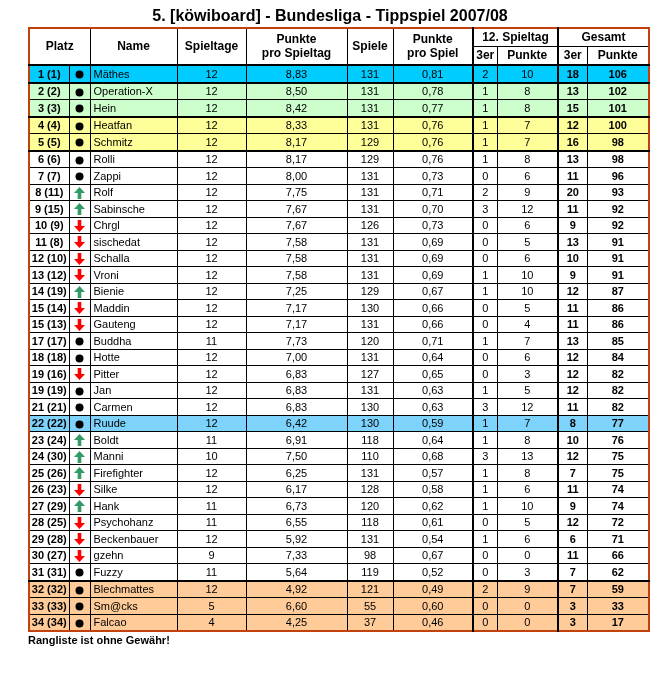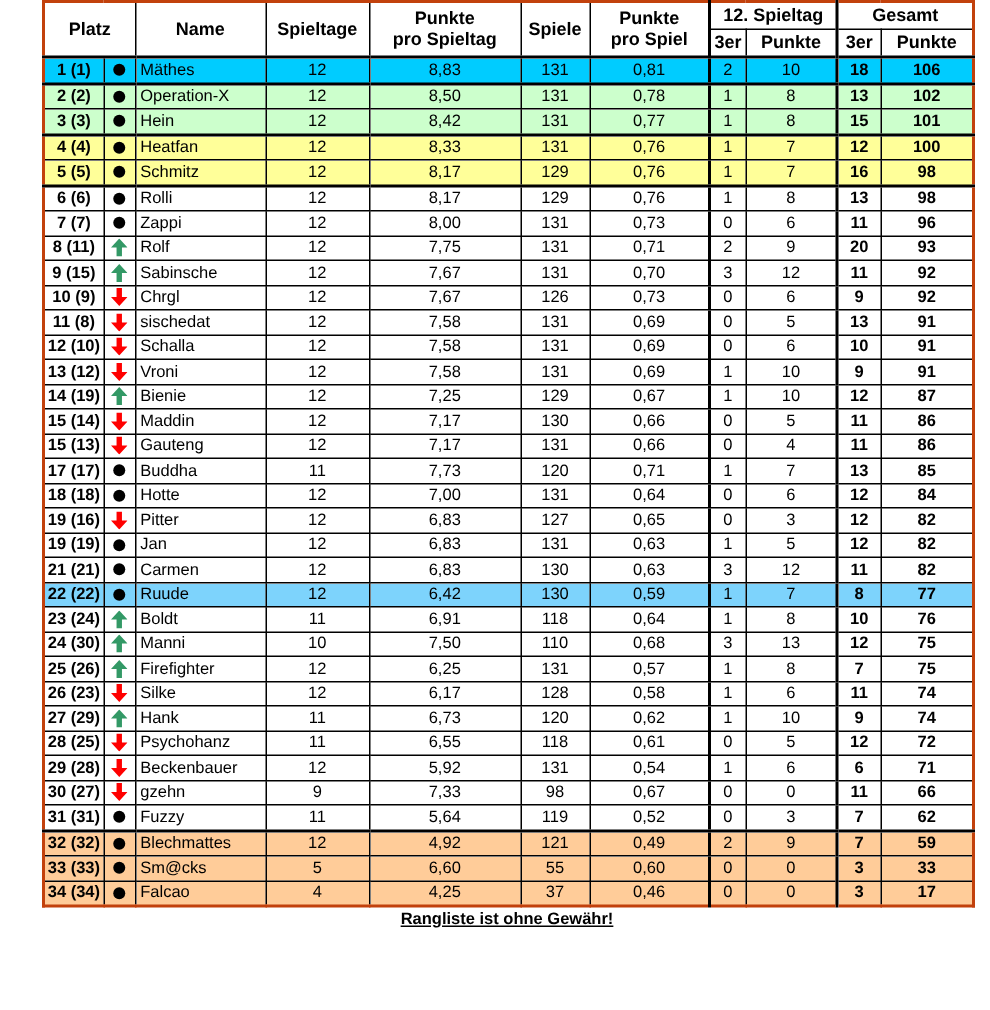--- a/index.html
+++ b/index.html
@@ -57,31 +57,31 @@
   td.c-platz { font-weight: bold; }
   td.c-name {
     text-align: left;
     padding-left: 3px;
   }
   td.c-ges { font-weight: bold; }
   .trend svg { display: inline-block; vertical-align: middle; }
   .footer-note {
     width: 620px;
     margin-left: 28px;
-    text-align: center;
+    text-align: left;
     font-size: 11px;
     font-weight: bold;
     margin-top: 2px;
-    text-decoration: underline;
   }
 </style>
 </head>
 <body>
 
 <div class="page">
+  <div class="page-title">5. [köwiboard] - Bundesliga - Tippspiel 2007/08</div>
 
   <table class="standings">
     <colgroup>
       <col style="width:40px">
         <col style="width:21px">
         <col style="width:87px">
       <col style="width:69px">
         <col style="width:101px">
         <col style="width:46px">
       <col style="width:80px">

